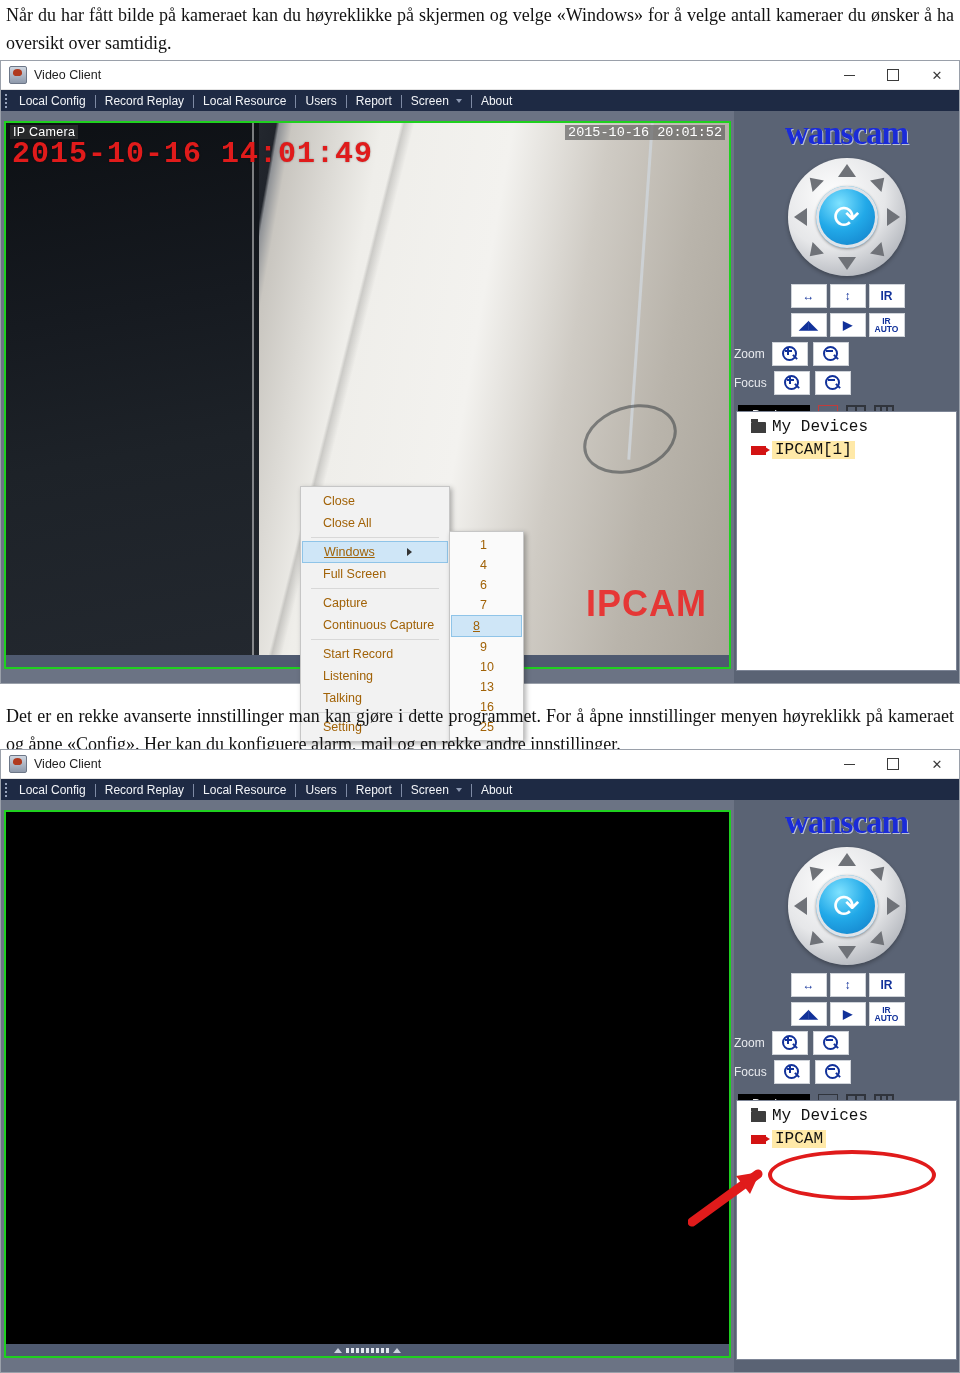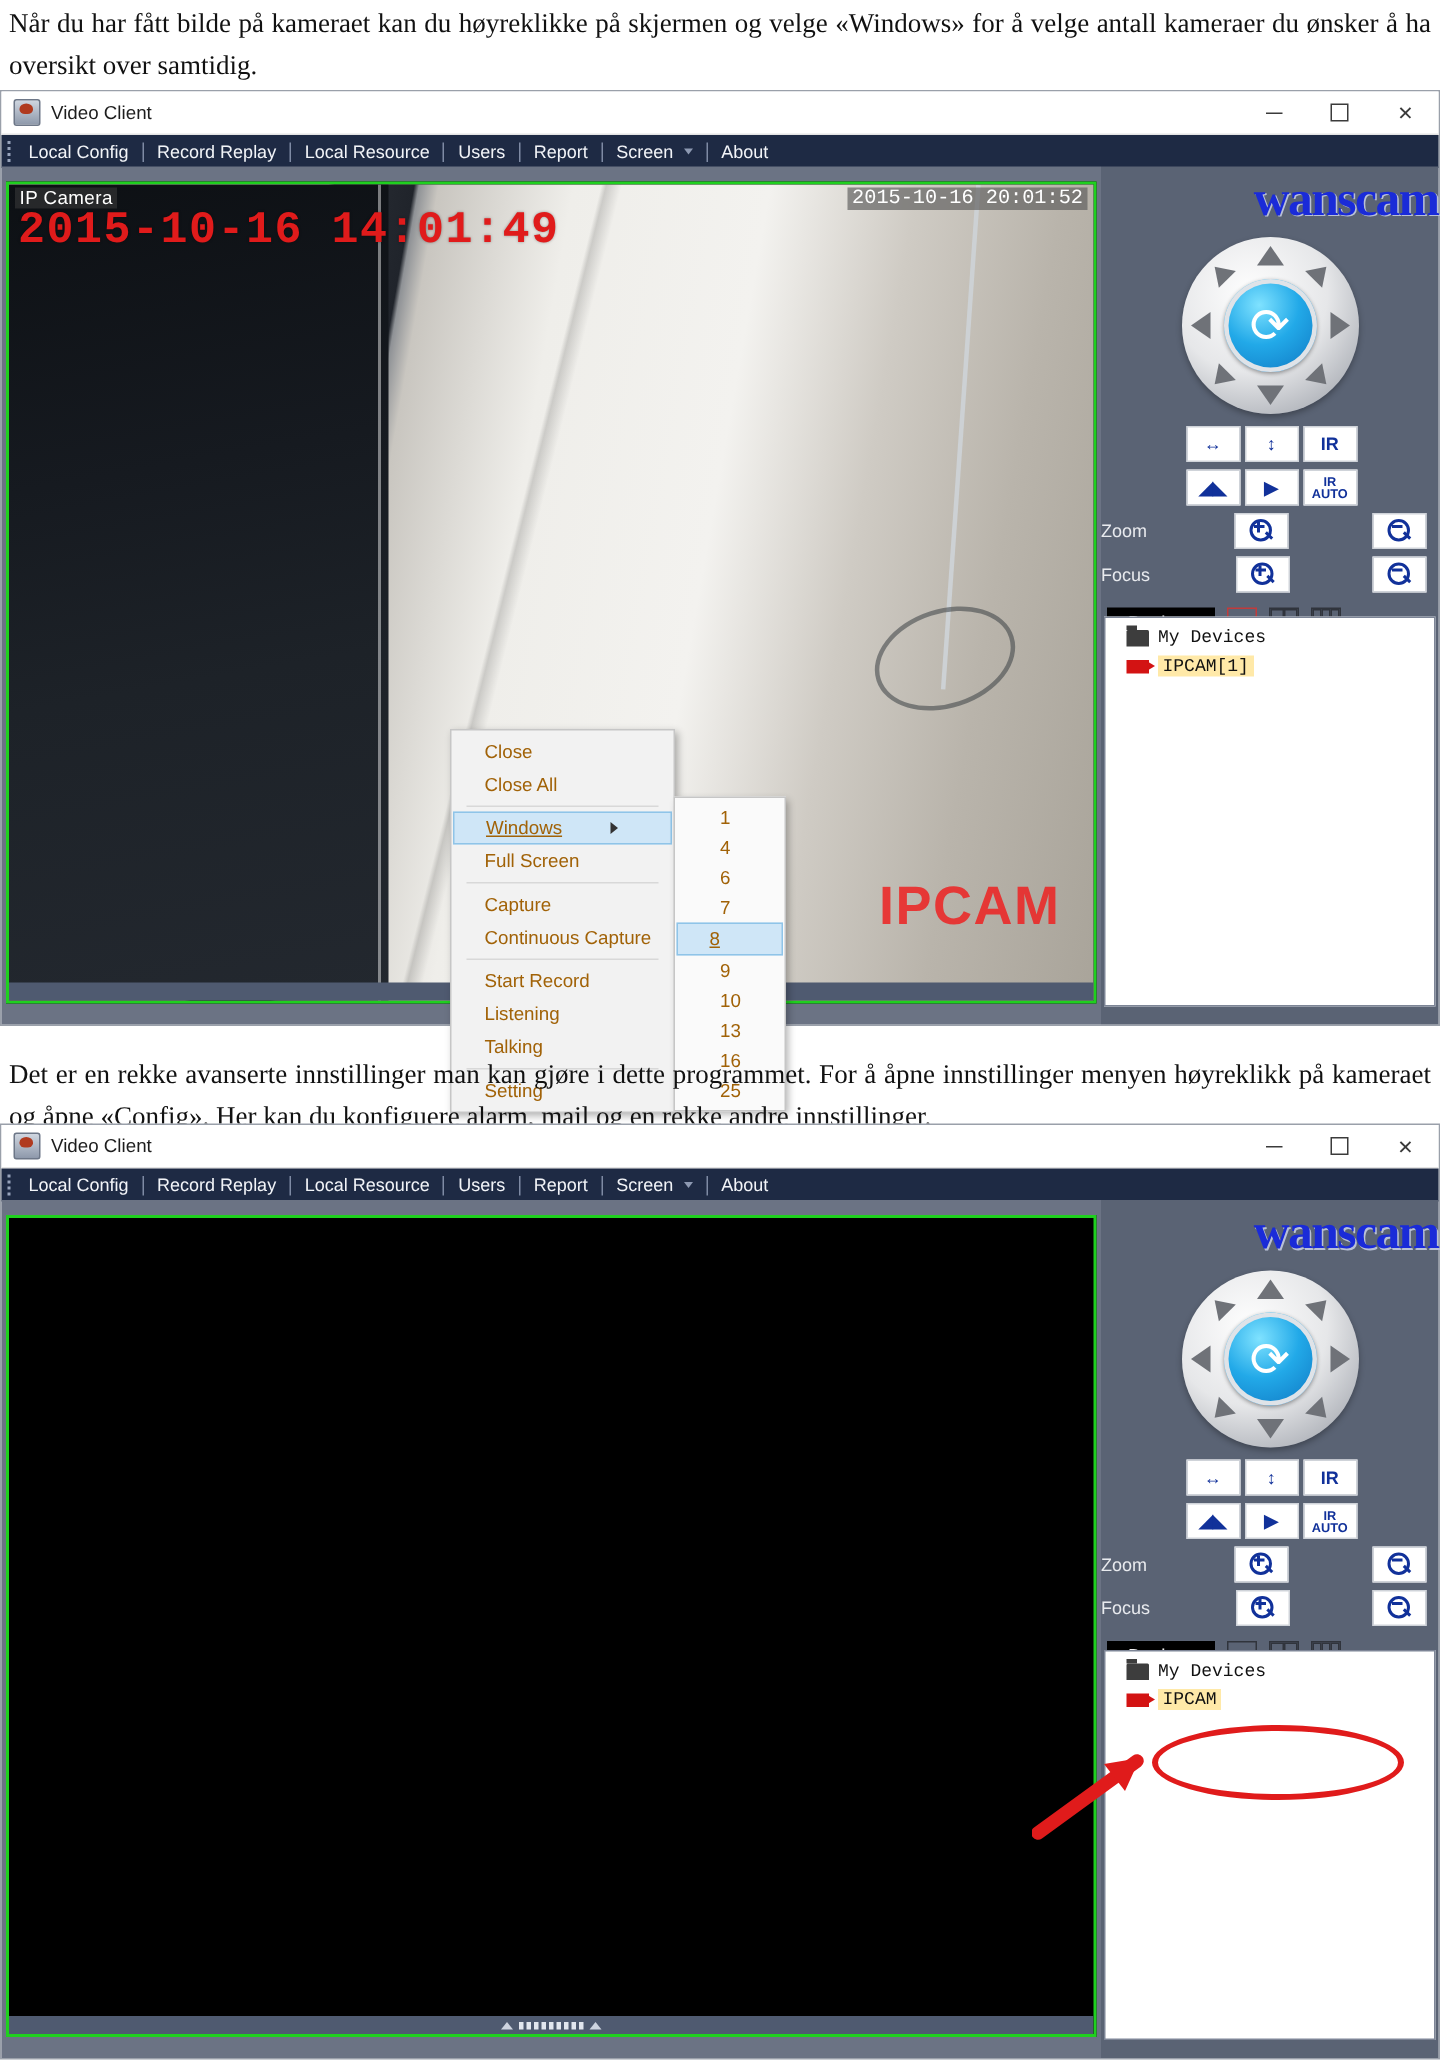--- a/index.html
+++ b/index.html
@@ -70,21 +70,21 @@
 
   .vstrip{position:absolute;left:0;right:0;bottom:0;height:12px;background:#4f5a70;
      display:flex;align-items:center;justify-content:center;gap:4px;}
   .vstrip .tri{width:0;height:0;border-left:4px solid transparent;border-right:4px solid transparent;
      border-bottom:5px solid #cdd3df;}
   .vstrip .dots{display:flex;gap:2px;}
   .vstrip .dots i{width:3px;height:5px;background:#e3e7ef;display:block;}
 
   
   .logo{font-family:"Liberation Serif",serif;font-weight:bold;font-size:33px;color:#1a2bd8;
-        text-align:right;margin-top:4px;letter-spacing:-1px;text-shadow:1px 1px 0 #b9c0d6;}
+        text-align:center;margin-top:4px;letter-spacing:-1px;text-shadow:1px 1px 0 #b9c0d6;}
   .ptz{width:118px;height:118px;margin:6px auto 0;border-radius:50%;position:relative;
        background:radial-gradient(circle at 38% 32%, #fefefe 0%, #e6e7e9 48%, #b9bcc2 76%, #8f949c 100%);
        box-shadow:0 2px 4px rgba(0,0,0,.3);}
   .ptz .hub{position:absolute;left:50%;top:50%;transform:translate(-50%,-50%);width:62px;height:62px;
        border-radius:50%;background:radial-gradient(circle at 38% 28%, #7fe2ff 0%, #22a9e8 45%, #0e74c0 100%);
        box-shadow:inset 0 0 0 3px #dfe3e8, 0 1px 3px rgba(0,0,0,.4);
        display:flex;align-items:center;justify-content:center;color:#fff;font-size:32px;line-height:1;}
   .ar{position:absolute;width:0;height:0;}
   .ar.n{left:50%;top:6px;margin-left:-9px;border-left:9px solid transparent;border-right:9px solid transparent;border-bottom:13px solid #6f7278;}
   .ar.s{left:50%;bottom:6px;margin-left:-9px;border-left:9px solid transparent;border-right:9px solid transparent;border-top:13px solid #6f7278;}
@@ -94,38 +94,38 @@
   .ar.ne{right:18px;top:18px;border-left:8px solid transparent;border-right:8px solid transparent;border-bottom:12px solid #6f7278;transform:rotate(45deg);}
   .ar.sw{left:18px;bottom:18px;border-left:8px solid transparent;border-right:8px solid transparent;border-top:12px solid #6f7278;transform:rotate(45deg);}
   .ar.se{right:18px;bottom:18px;border-left:8px solid transparent;border-right:8px solid transparent;border-top:12px solid #6f7278;transform:rotate(-45deg);}
 
   .btngrid{width:112px;margin:8px auto 0;display:grid;grid-template-columns:repeat(3,34px);
            grid-gap:5px;justify-content:center;}
   .sqbtn{width:34px;height:22px;background:#fff;border:1px solid #cfd3d9;display:flex;
          align-items:center;justify-content:center;font-family:"Liberation Sans",sans-serif;
          font-size:12px;font-weight:bold;color:#11319a;line-height:1;}
   .sqbtn.small{font-size:8.5px;flex-direction:column;gap:0;}
-  .zfrow{display:flex;align-items:center;justify-content:space-between;gap:5px;margin:5px 8px 0 0;}
+  .zfrow{display:flex;align-items:center;justify-content:flex-start;gap:5px;margin:5px 8px 0 0;}
   .zflabel{font-family:"Liberation Sans",sans-serif;font-size:12px;color:#e8eaee;margin-right:2px;}
   .magn{position:relative;width:16px;height:16px;}
   .magn:before{content:"";position:absolute;left:0;top:0;width:11px;height:11px;border:2px solid #11319a;border-radius:50%;}
   .magn:after{content:"";position:absolute;left:10px;top:10px;width:6px;height:2px;background:#11319a;transform:rotate(45deg);}
   .magn span{position:absolute;left:3px;top:4px;width:7px;height:2px;background:#11319a;}
   .magn span.v{left:5.5px;top:1.5px;width:2px;height:7px;}
 
   .tabrow{display:flex;align-items:center;gap:8px;margin:10px 0 0 4px;}
   .devtab{background:#000;color:#f0f0f0;font-family:"Liberation Sans",sans-serif;font-size:12.5px;
           padding:3px 14px;}
   .lay{border:1px solid #c23b3b;width:20px;height:20px;box-sizing:border-box;}
   .lay.g4{border-color:#30343c;display:grid;grid-template-columns:1fr 1fr;grid-template-rows:1fr 1fr;}
   .lay.g9{border-color:#30343c;display:grid;grid-template-columns:repeat(3,1fr);grid-template-rows:repeat(3,1fr);}
   .lay.g4 i,.lay.g9 i{border:.5px solid #30343c;display:block;}
 
   .devpanel{position:absolute;left:2px;right:2px;top:300px;bottom:12px;background:#fff;border:1px solid #7d8596;
-            font-family:"Liberation Mono",monospace;font-size:12px;color:#111;padding:6px 0 0 14px;}
+            font-family:"Liberation Mono",monospace;font-size:16px;color:#111;padding:6px 0 0 14px;}
   .treerow{display:flex;align-items:center;gap:6px;margin-bottom:5px;}
   .folder{width:15px;height:11px;background:#3d3d3d;position:relative;border-radius:1px 1px 0 0;}
   .folder:before{content:"";position:absolute;left:0;top:-3px;width:7px;height:3px;background:#3d3d3d;}
   .camico{width:15px;height:9px;background:#d31313;position:relative;}
   .camico:after{content:"";position:absolute;right:-4px;top:1px;width:0;height:0;
      border-top:3.5px solid transparent;border-bottom:3.5px solid transparent;border-left:5px solid #d31313;}
   .sel{background:#ffe9a8;padding:0 3px;}
 
   
   .ctx{position:absolute;background:#f2f2f2;border:1px solid #c6c6c6;box-shadow:2px 2px 5px rgba(0,0,0,.3);

